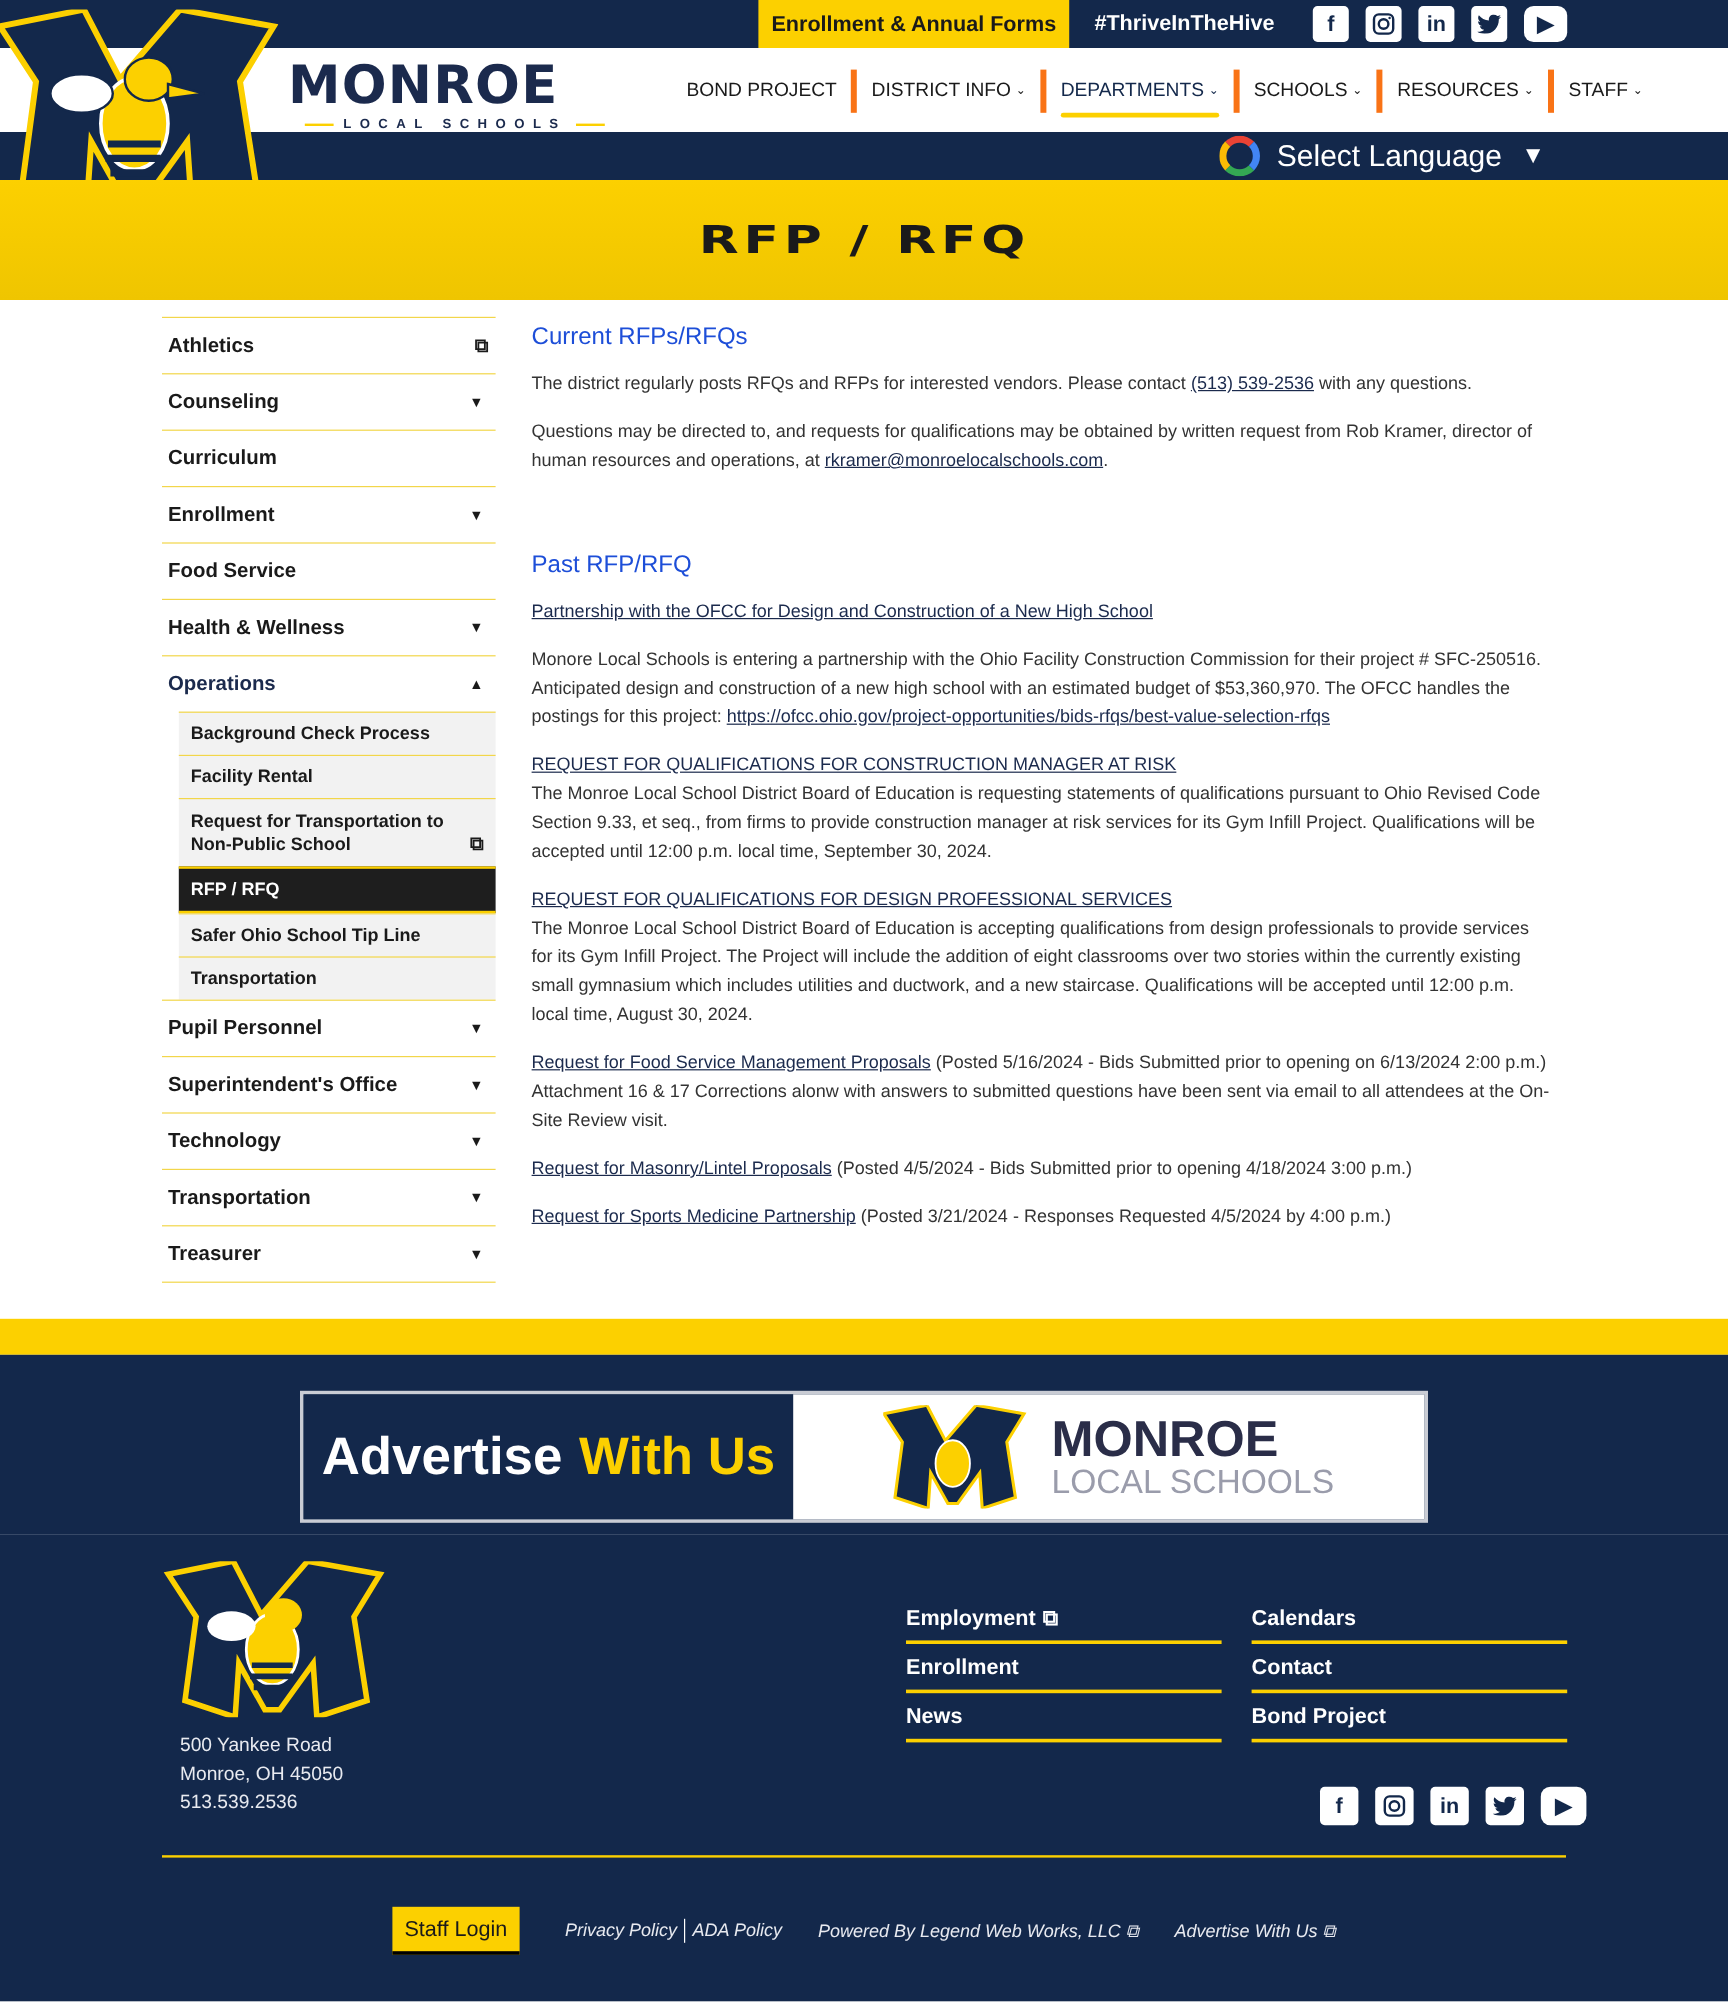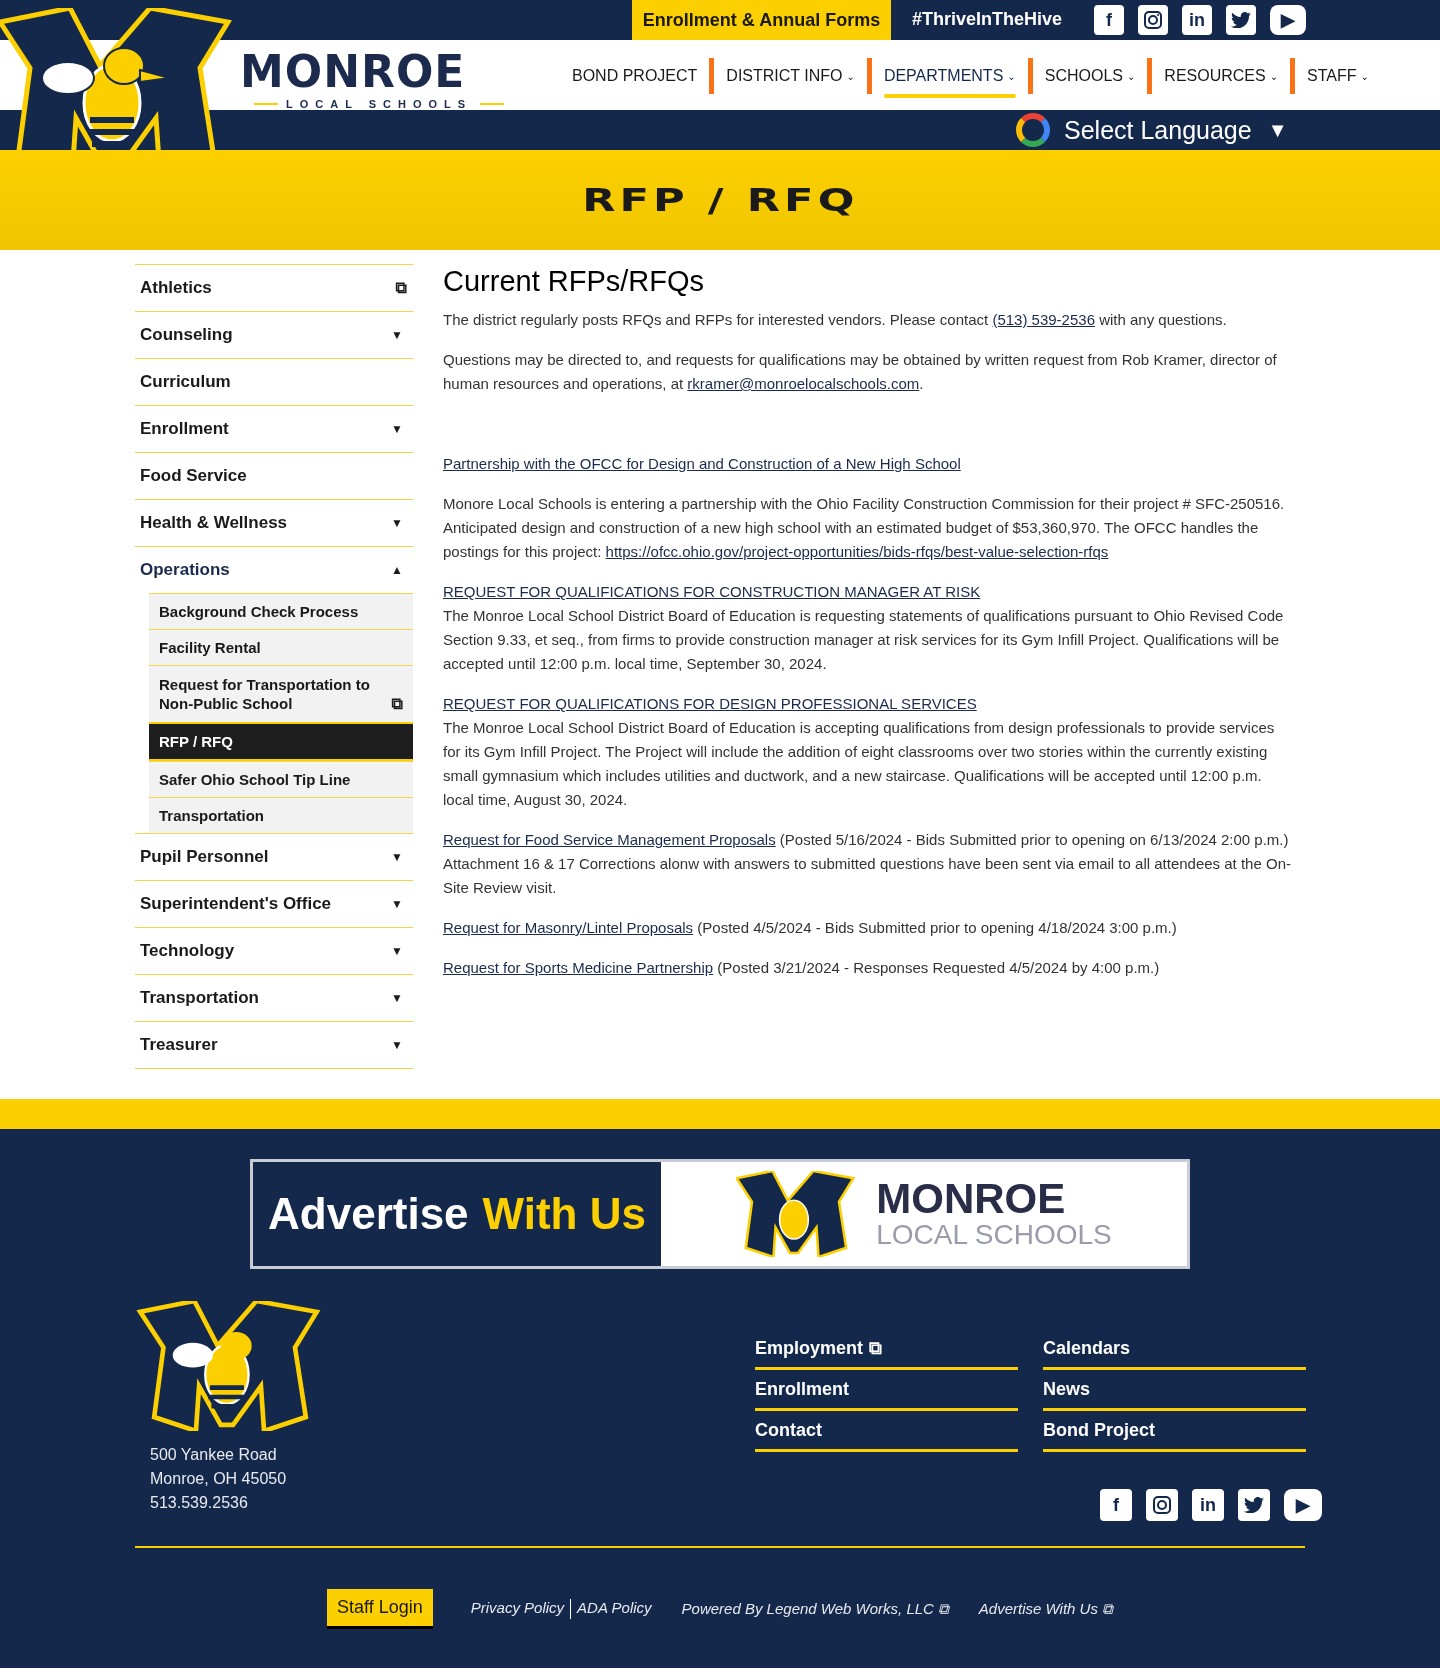--- a/index.html
+++ b/index.html
@@ -32,21 +32,21 @@
 .sidebar{position:absolute;left:135px;top:264px;width:278px;}
 .sidebar .it{display:flex;align-items:center;justify-content:space-between;height:47px;border-top:1px solid #f2d64a;padding:0 6px 0 5px;font-size:17px;font-weight:bold;color:#1a1a1a;}
 .sidebar .it.open{color:#1b2a4d;}
 .sidebar .caret{font-size:12px;color:#1a1a1a;margin-right:4px;}
 .sidebar .ext{font-size:16px;}
 .sub{margin-left:14px;}
 .sub .si{background:#f2f2f2;border-top:1px solid #f2d64a;padding:9px 10px;font-size:15px;font-weight:bold;color:#1a1a1a;display:flex;justify-content:space-between;align-items:flex-end;}
 .sub .si.active{background:#1e1e1e;color:#fff;border-top:2px solid #fcd000;border-bottom:2px solid #fcd000;}
 .sidebar .end{border-top:1px solid #f2d64a;}
 .main{position:absolute;left:443px;top:262px;width:850px;font-size:15px;line-height:24px;color:#333;}
-.main h2{font-size:29px;font-weight:normal;color:#000000;line-height:38px;margin-bottom:8px;}
+.main h2{font-size:20px;font-weight:normal;color:#1d4ed8;line-height:38px;margin-bottom:8px;}
 .main p{margin-bottom:16px;}
 .main a{color:#1b2a4d;text-decoration:underline;}
 .main .gap{height:40px;}
 .ybar{position:absolute;left:0;top:1099px;width:1440px;height:30px;background:#fcd000;}
 .adband{position:absolute;left:0;top:1129px;width:1440px;height:150px;background:#13284b;}
 .ad{position:absolute;left:250px;top:30px;width:940px;height:110px;border:3px solid #c9ccd4;display:flex;}
 .ad .l{width:408px;background:#13284b;display:flex;align-items:center;justify-content:center;font-size:44px;font-weight:bold;color:#fff;}
 .ad .l span{color:#fcd000;margin-left:14px;}
 .ad .r{flex:1;background:#fff;display:flex;align-items:center;justify-content:center;gap:20px;}
 .ad .r .nm{font-size:42px;font-weight:bold;color:#2a2d48;line-height:42px;}
@@ -198,20 +198,21 @@
       <span class="caret">▼</span>
     </div>
   <div class="end"></div>
 </div>
 
 <div class="main">
   <h2>Current RFPs/RFQs</h2>
   <p><span>The district regularly posts RFQs and RFPs for interested vendors. Please contact </span><a>(513) 539-2536</a><span> with any questions.</span></p>
   <p><span>Questions may be directed to, and requests for qualifications may be obtained by written request from Rob Kramer, director of human resources and operations, at </span><a>rkramer@monroelocalschools.com</a><span>.</span></p>
   <div class="gap"></div>
+  <h2>Past RFP/RFQ</h2>
   <p><a>Partnership with the OFCC for Design and Construction of a New High School</a></p>
   <p><span>Monore Local Schools is entering a partnership with the Ohio Facility Construction Commission for their project # SFC-250516.  Anticipated design and construction of a new high school with an estimated budget of $53,360,970. The OFCC handles the postings for this project: </span><a>https://ofcc.ohio.gov/project-opportunities/bids-rfqs/best-value-selection-rfqs</a></p>
   <p><a>REQUEST FOR QUALIFICATIONS FOR CONSTRUCTION MANAGER AT RISK</a><br><span>The Monroe Local School District Board of Education is requesting statements of qualifications pursuant to Ohio Revised Code Section 9.33, et seq., from firms to provide construction manager at risk services for its Gym Infill Project. Qualifications will be accepted until 12:00 p.m. local time, September 30, 2024.</span></p>
   <p><a>REQUEST FOR QUALIFICATIONS FOR DESIGN PROFESSIONAL SERVICES</a><br><span>The Monroe Local School District Board of Education is accepting qualifications from design professionals to provide services for its Gym Infill Project. The Project will include the addition of eight classrooms over two stories within the currently existing small gymnasium which includes utilities and ductwork, and a new staircase. Qualifications will be accepted until 12:00 p.m. local time, August 30, 2024.</span></p>
   <p><a>Request for Food Service Management Proposals</a><span> (Posted 5/16/2024 - Bids Submitted prior to opening on 6/13/2024 2:00 p.m.) Attachment 16 &amp; 17 Corrections alonw with answers to submitted questions have been sent via email to all attendees at the On-Site Review visit.</span></p>
   <p><a>Request for Masonry/Lintel Proposals</a><span> (Posted 4/5/2024 - Bids Submitted prior to opening 4/18/2024 3:00 p.m.)</span></p>
   <p><a>Request for Sports Medicine Partnership</a><span> (Posted 3/21/2024 - Responses Requested 4/5/2024 by 4:00 p.m.)</span></p>
 </div>
 
 <div class="ybar"></div>
@@ -248,22 +249,22 @@
     <div>Monroe, OH 45050</div>
     <div>513.539.2536</div>
   </div>
   <div class="flinks">
     <a class="fl">
         <span>Employment</span>
         <span style="margin-left:6px;">⧉</span>
       </a>
     <a class="fl">Calendars</a>
     <a class="fl">Enrollment</a>
+    <a class="fl">Contact</a>
     <a class="fl">News</a>
-    <a class="fl">Contact</a>
     <a class="fl">Bond Project</a>
   </div>
   <div class="social fsocial">
     <a class="ico">f</a>
     <a class="ico">
         <svg width="20" height="20" viewBox="0 0 20 20">
           <rect x="2" y="2" width="16" height="16" rx="4" fill="none" stroke="#13284b" stroke-width="2"></rect>
           <circle cx="10" cy="10" r="4" fill="none" stroke="#13284b" stroke-width="2"></circle>
         </svg>
       </a>

